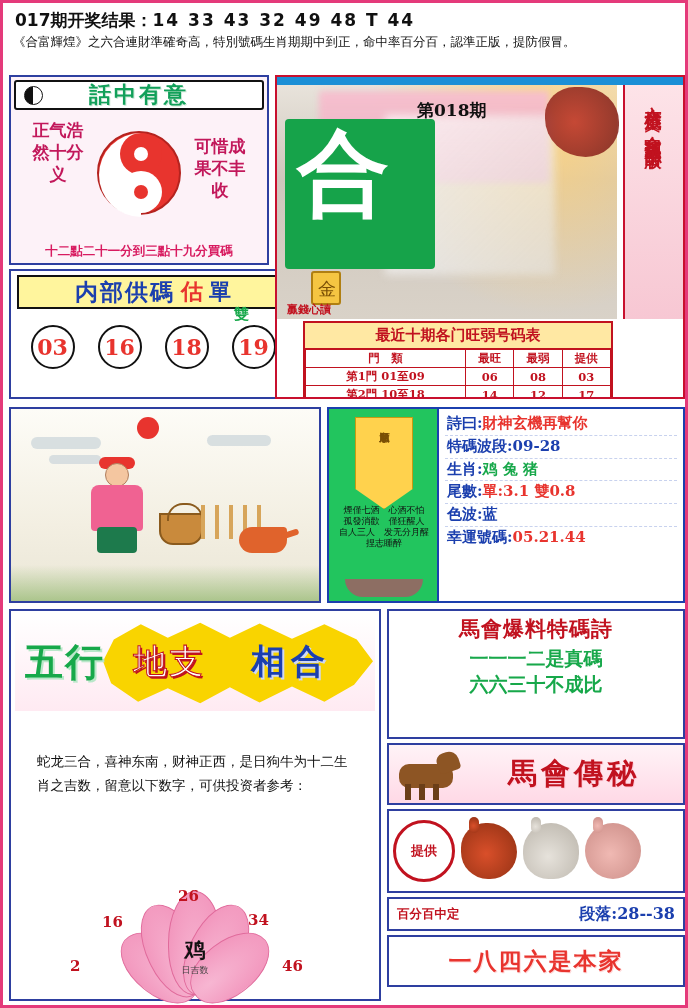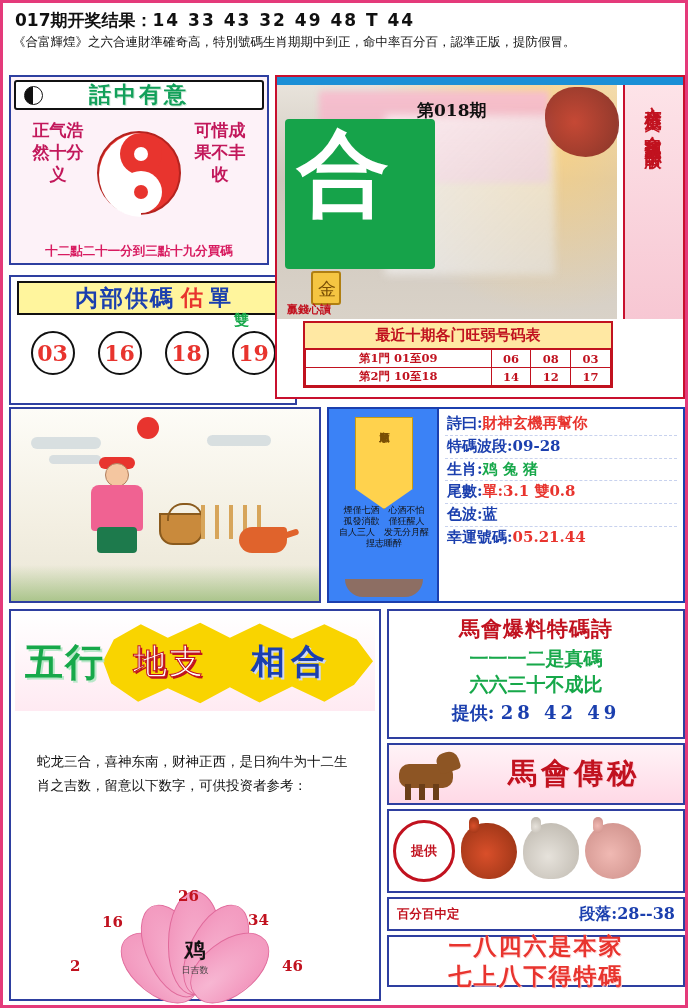--- a/index.html
+++ b/index.html
@@ -68,21 +68,21 @@
   }
   .hzyy-body { position: relative; height: 128px; }
   .hzyy-left, .hzyy-right {
     position: absolute; top: 6px;
     width: 66px;
     font-size: 17px; color:#c2185b; font-weight: bold;
     line-height: 22px; text-align: center;
     font-family: "DejaVu Serif","Liberation Serif",serif;
   }
   .hzyy-left { left: 14px; }
-  .hzyy-right { right: 14px; }
+  .hzyy-right { right: 14px; margin-top: 16px; }
   .taiji {
     position: absolute; left: 50%; top: 18px; transform: translateX(-50%);
     width: 84px; height: 84px; border-radius: 50%;
     background: #e8342e;
     border: 2px solid #b5231f;
   }
   .taiji:before {
     content:""; position:absolute; left:0; top:0; width:42px; height:84px;
     border-radius: 42px 0 0 42px; background:#fff;
   }
@@ -97,21 +97,21 @@
   .taiji .p1 { top:14px; background:#fff; }
   .taiji .p2 { bottom:14px; background:#e8342e; }
   .hzyy-foot {
     text-align:center; font-size:12.5px; color:#d81b60; font-weight:bold;
     font-family:"DejaVu Serif","Liberation Serif",serif;
     padding-top:2px;
   }
 
   
   .nbgm {
-    left: 6px; top: 272px; width: 288px; height: 130px;
+    left: 6px; top: 266px; width: 288px; height: 130px;
     border: 2px solid #2e3fa0; background: #fff;
   }
   .nbgm-title {
     margin: 4px 6px 0 6px; height: 34px;
     background: #fff59d;
     border: 2px solid #111;
     display:flex; align-items:center; justify-content:center; gap:6px;
     position: relative;
   }
   .nbgm-title .main {
@@ -272,21 +272,21 @@
     background: linear-gradient(180deg, rgba(120,170,80,0), rgba(120,170,80,.55)); }
 
   
   .poem {
     left: 324px; top: 404px; width: 358px; height: 196px;
     border: 2px solid #1b3fae; background:#fff;
     display:flex;
   }
   .poem-flag {
     width: 110px; border-right: 2px solid #1b3fae;
-    position:relative; background:#3b82f6;
+    position:relative; background:#22c55e;
   }
   .flag-shape {
     position:absolute; left: 26px; top: 8px; width: 58px; height: 92px;
     background: #ffd24d;
     clip-path: polygon(0 0, 100% 0, 100% 78%, 50% 100%, 0 78%);
     border: 1px solid #c79a12;
   }
   .flag-shape .ftext {
     writing-mode: vertical-rl;
     font-size: 10px; color:#7a4f05; font-weight:bold;
@@ -527,20 +527,26 @@
       <div class="bi-rooster"></div>
       <div class="bi-right">
         <span class="vtext">六合權威：《合富輝煌》強勢出版！</span>
       </div>
     </div>
 
     <div class="tbl">
       <div class="tbl-title">最近十期各门旺弱号码表</div>
       <table class="ten">
         <tbody>
+            <tr>
+          <th>門　類</th>
+          <th>最旺</th>
+          <th>最弱</th>
+          <th>提供</th>
+        </tr>
         <tr>
           <td class="firstcol">第1門 01至09</td>
           <td>06</td>
           <td>08</td>
           <td>03</td>
         </tr>
         <tr>
           <td class="firstcol">第2門 10至18</td>
           <td>14</td>
           <td>12</td>
@@ -628,24 +634,20 @@
         <div class="zi">鸡</div>
         <div class="sub">日吉数</div>
       </div>
     </div>
   </div>
 
   <div class="box mhbl">
     <div class="mhbl-title">馬會爆料特碼詩</div>
     <div class="mhbl-line">一一一二是真碼</div>
     <div class="mhbl-line">六六三十不成比</div>
-    <div class="mhbl-provide">
-      <span>提供:</span>
-      <span class="nums">28  42  49</span>
-    </div>
   </div>
 
   <div class="box mhcm">
     <div class="horse">
       <div class="body"></div>
         <div class="head"></div>
       <div class="leg" style="left:12px"></div>
         <div class="leg" style="left:26px"></div>
         <div class="leg" style="left:40px"></div>
     </div>
@@ -659,16 +661,15 @@
     <div class="an pig"></div>
   </div>
 
   <div class="box duan">
     <div class="left">百分百中定</div>
     <div class="right">段落:28--38</div>
   </div>
 
   <div class="box couplet">
     <div>一八四六是本家</div>
-    <div>七上八下得特碼</div>
   </div>
 
 </div>
 
 </body></html>

